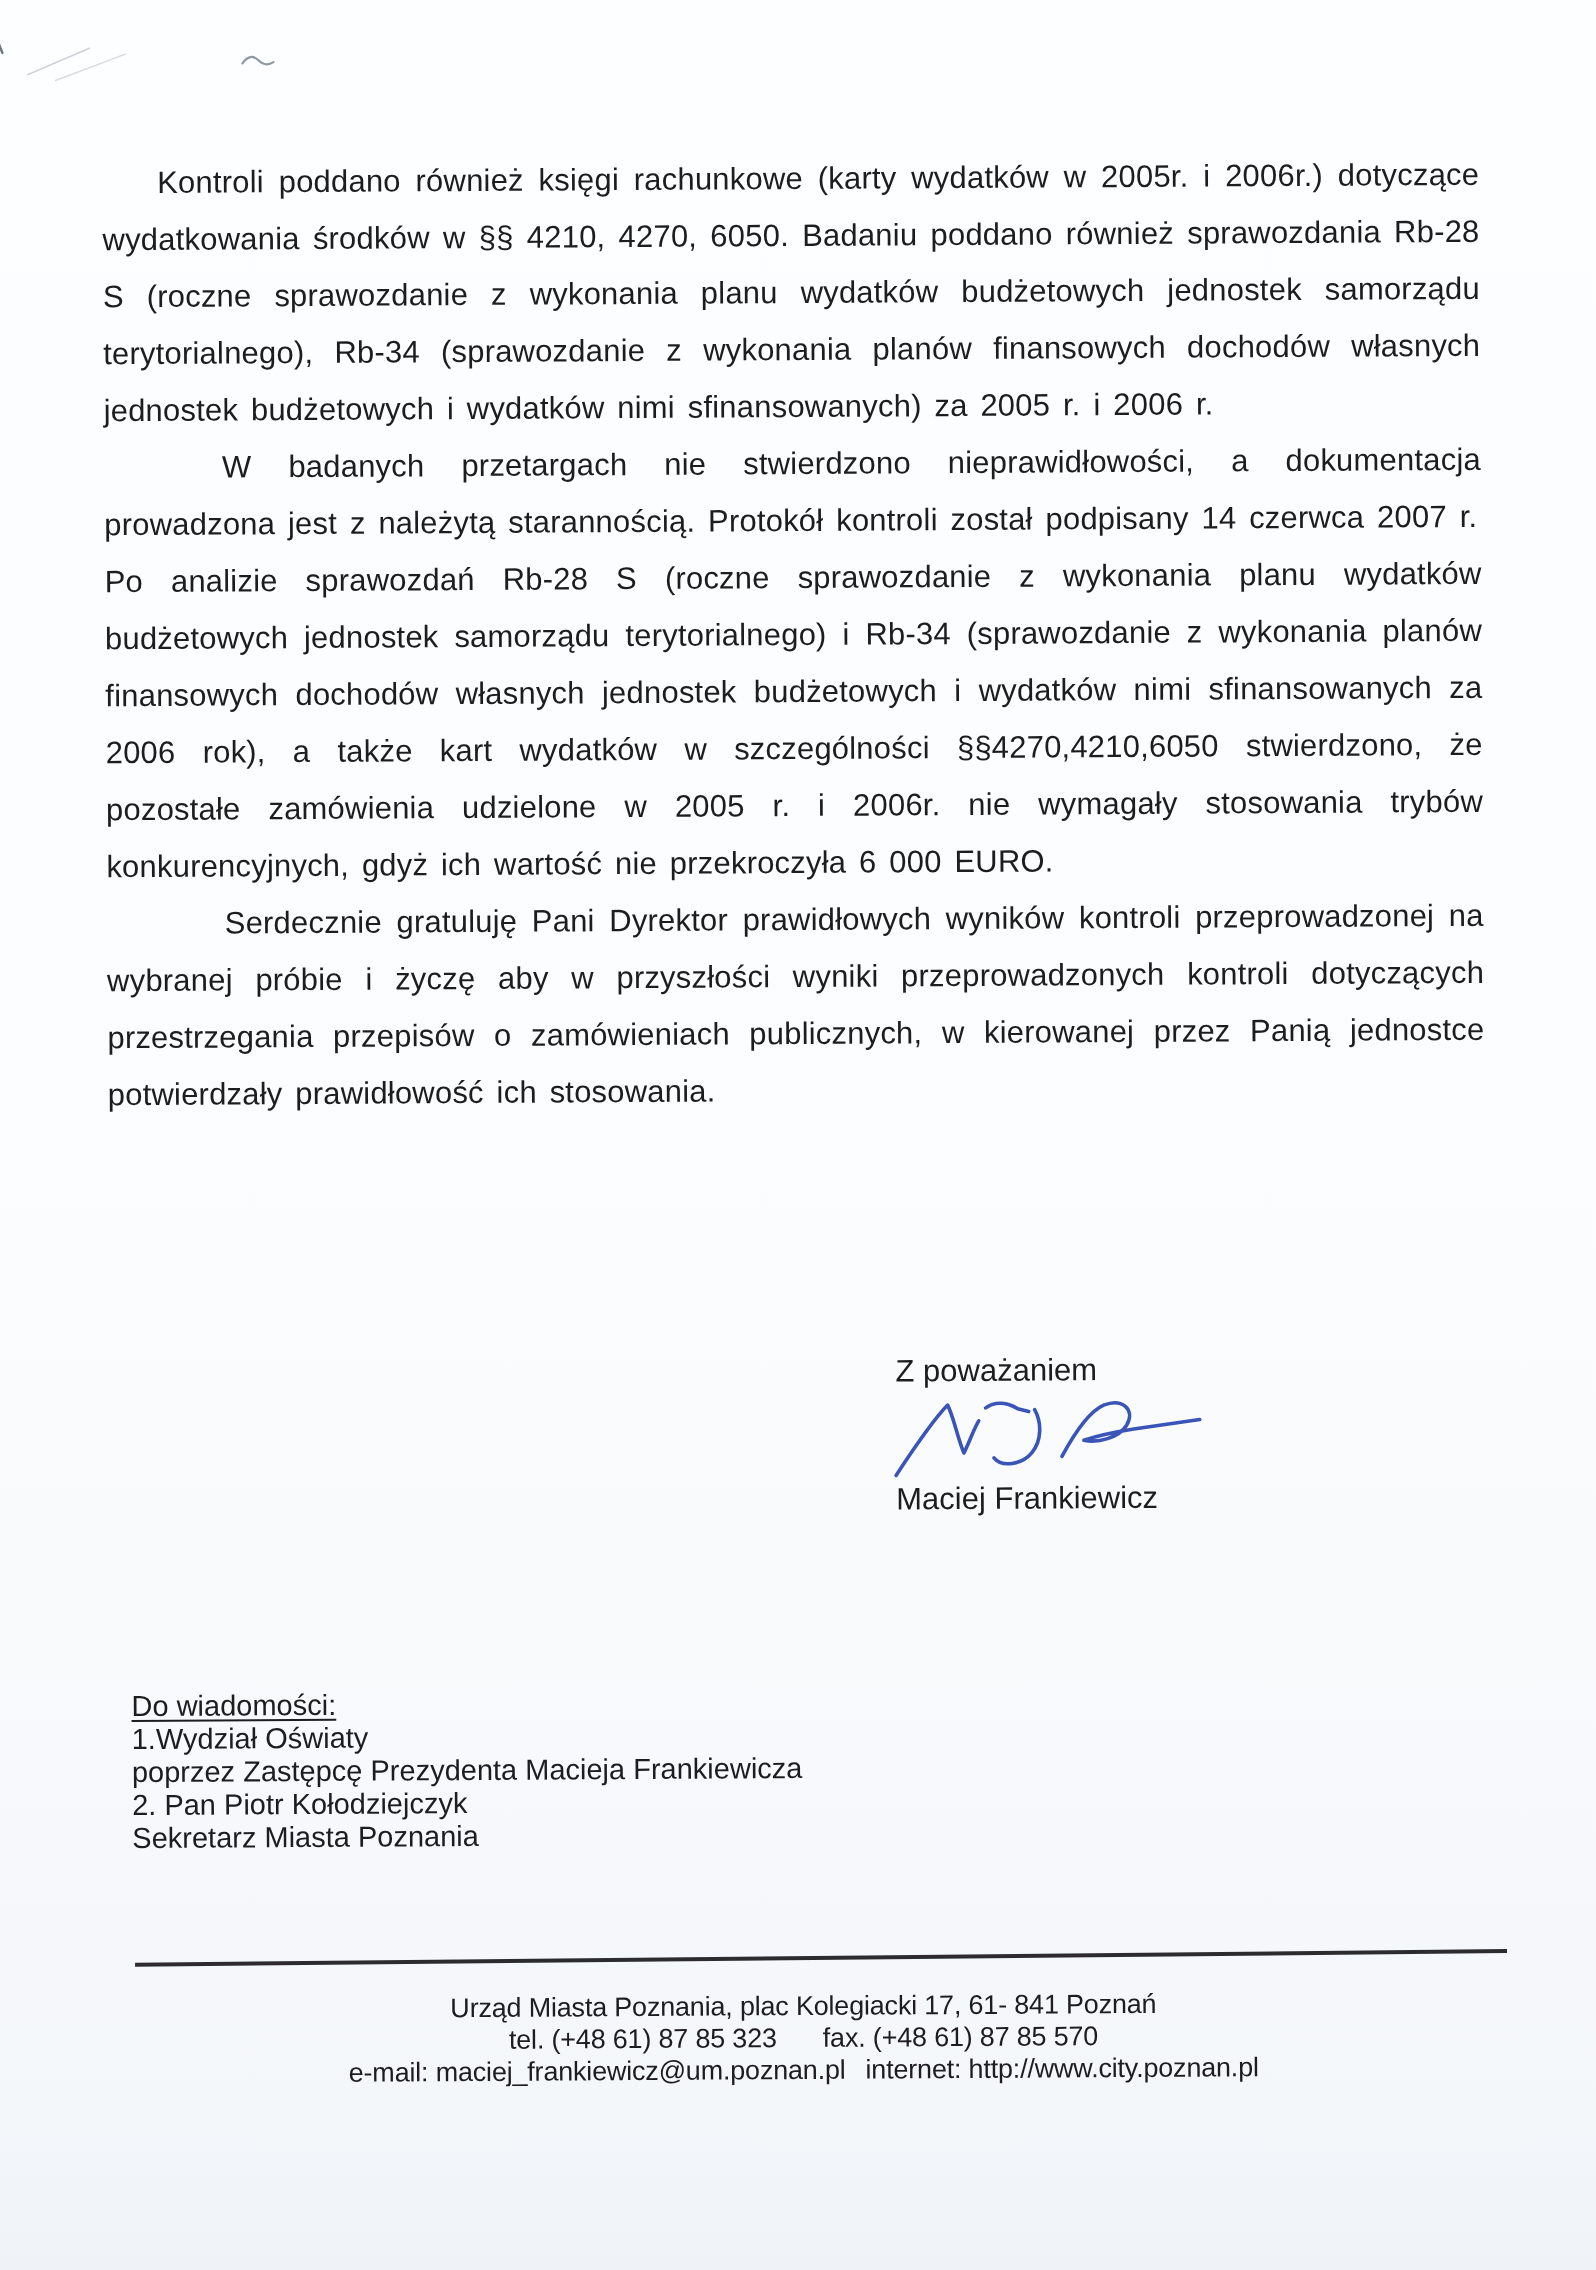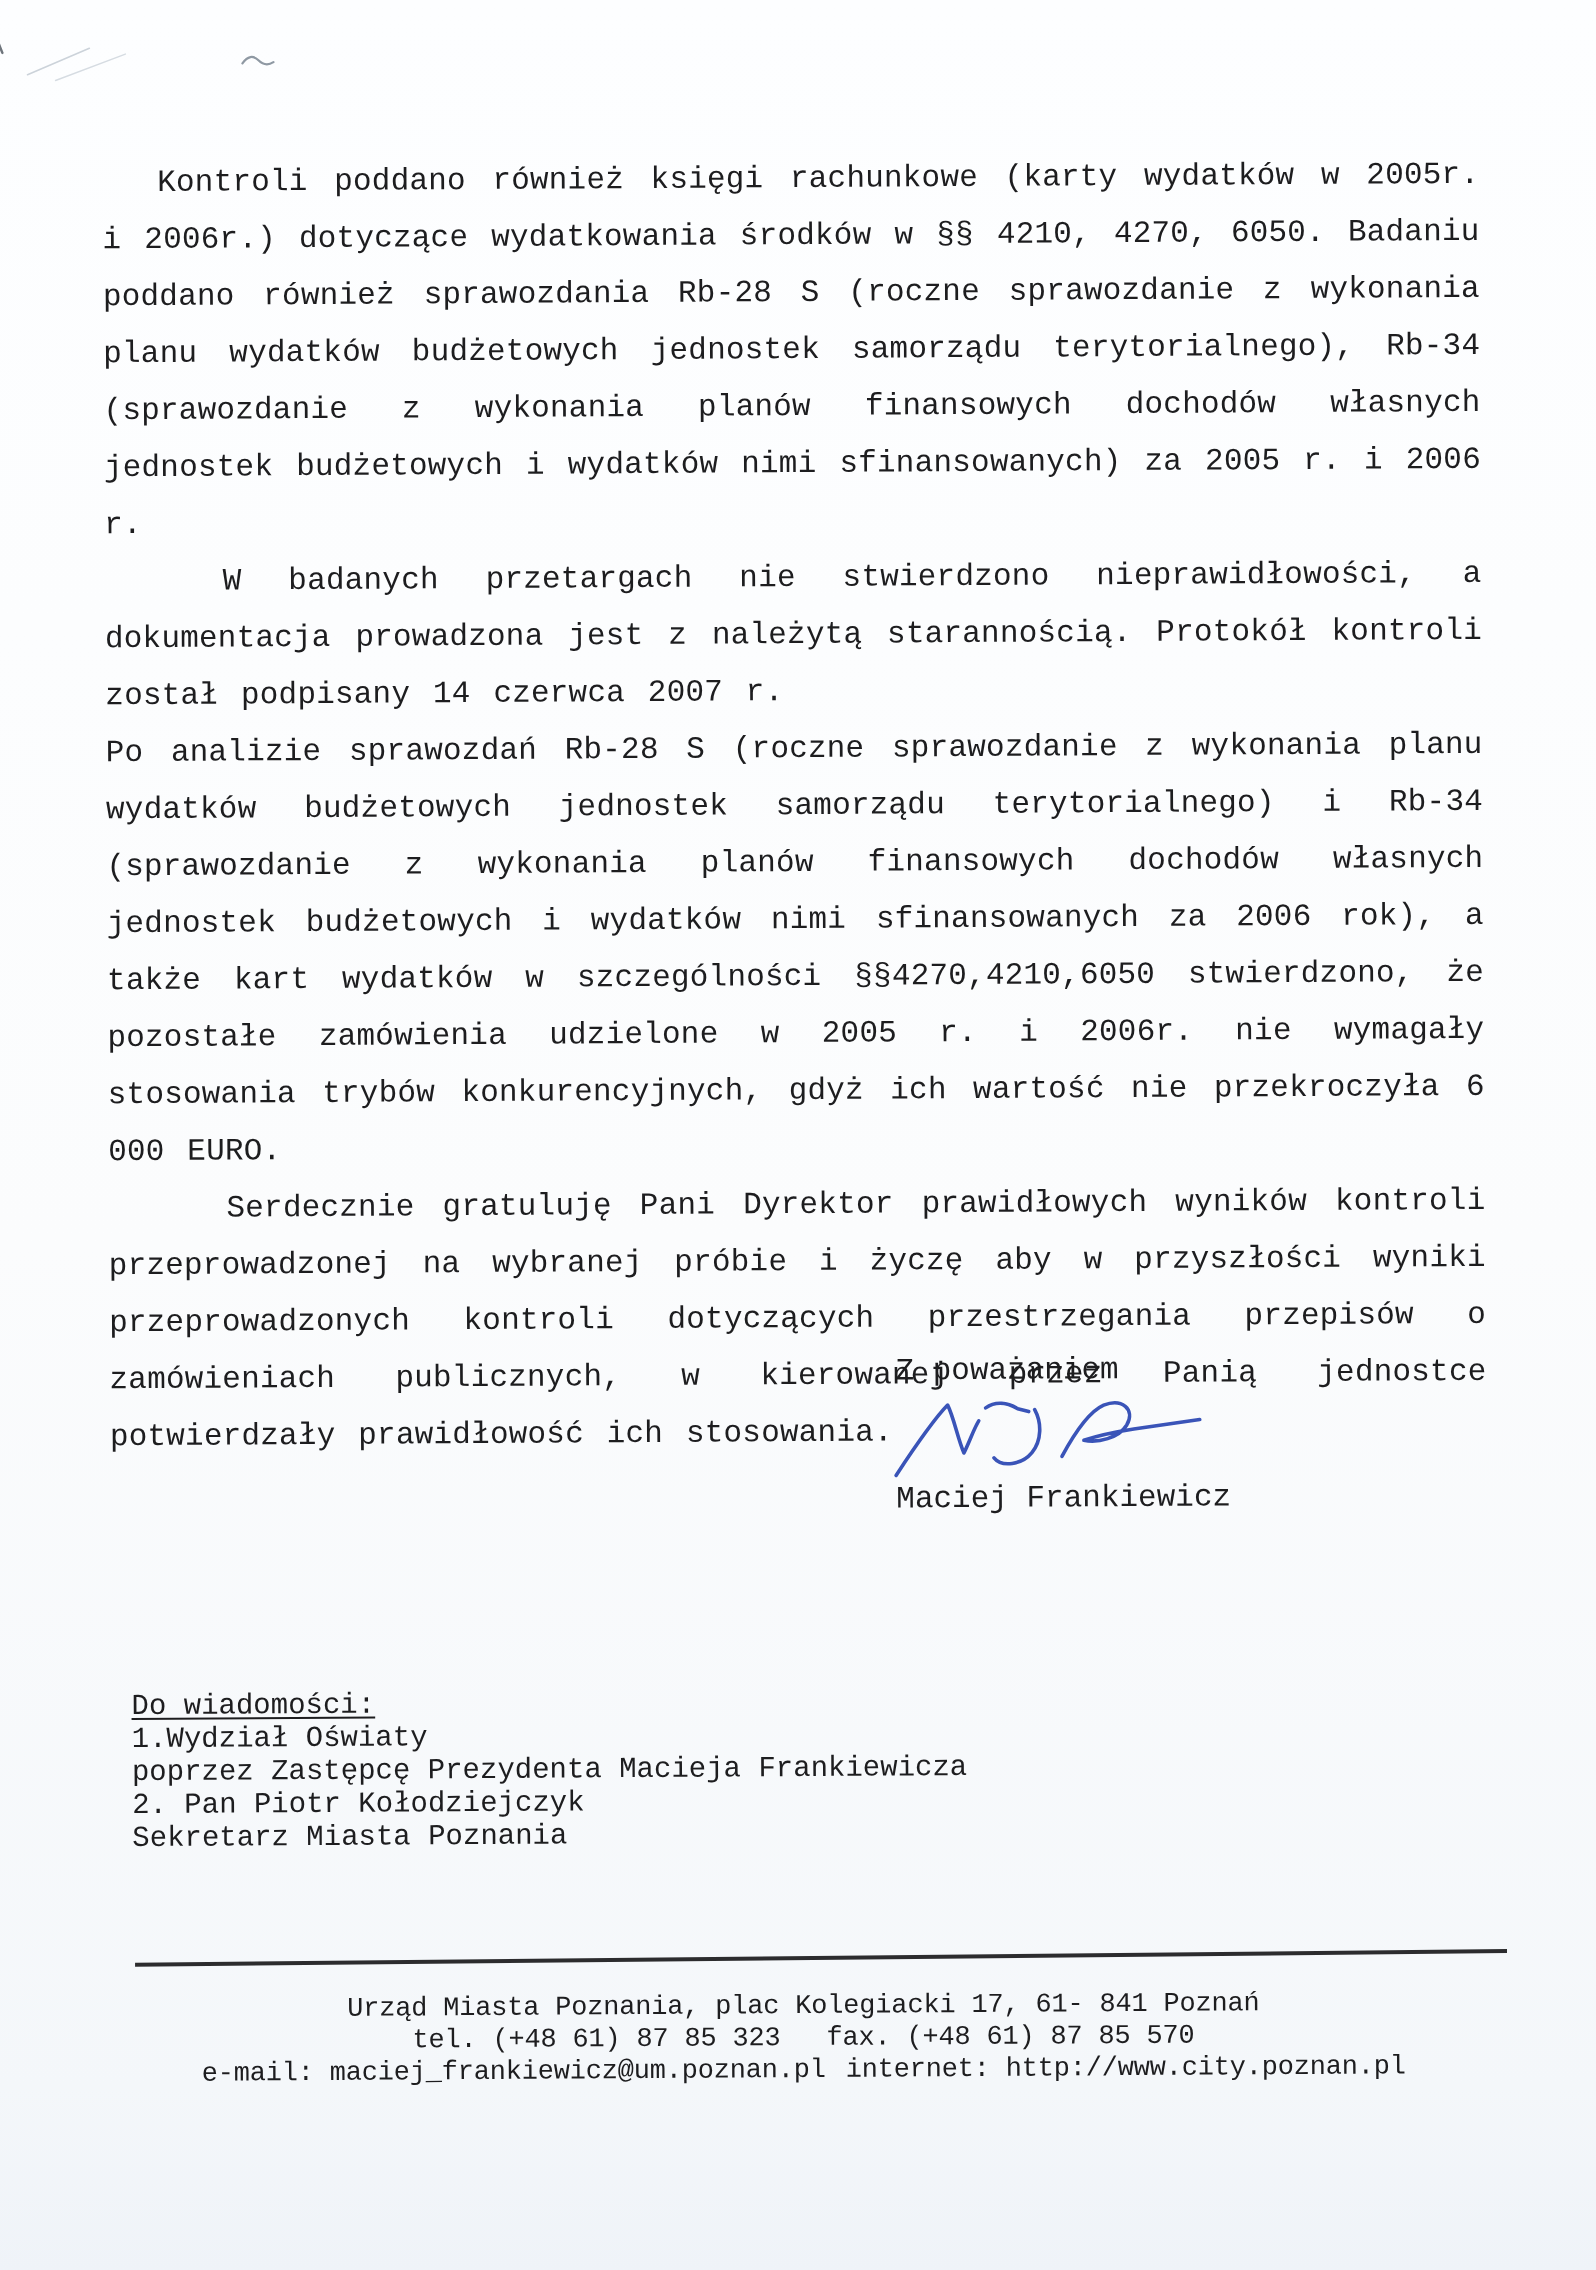--- a/index.html
+++ b/index.html
@@ -2,21 +2,21 @@
 <html lang="pl"><head>
 <meta charset="utf-8">
 <style>
   html, body { margin: 0; padding: 0; background: #ffffff; }
   .sheet {
     position: relative;
     width: 1596px;
     height: 2270px;
     overflow: hidden;
     background: linear-gradient(180deg, #fdfeff 0%, #fbfcfd 55%, #f4f7fa 92%, #eff3f8 100%);
-    font-family: Liberation Mono, monospace;
+    font-family: Liberation Sans, sans-serif;
     color: #1d1d1f;
   }
   
   .tilt {
     position: absolute;
     inset: 0;
     transform: rotate(-0.35deg);
     transform-origin: 50% 50%;
   }
   .body-text {

